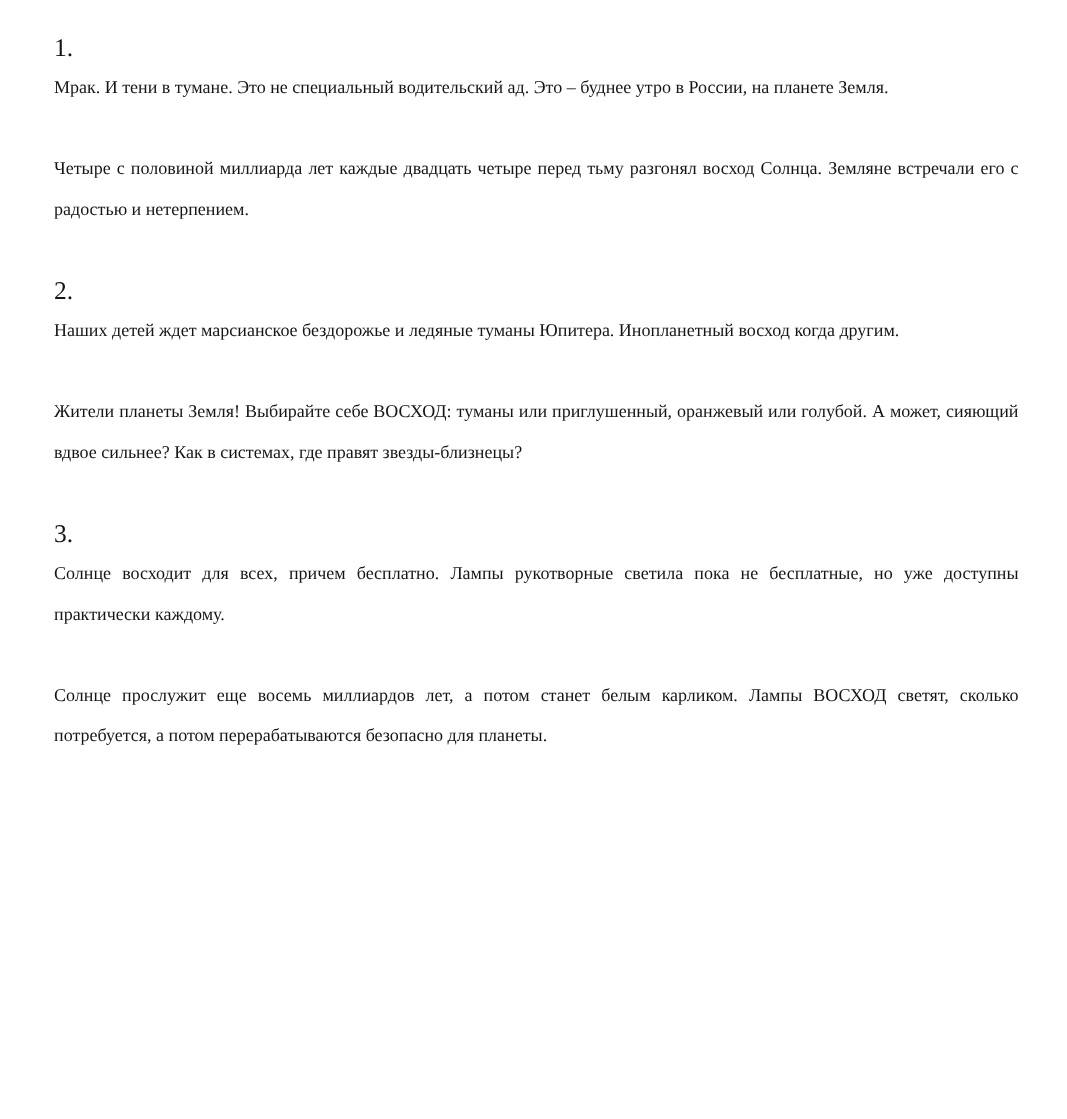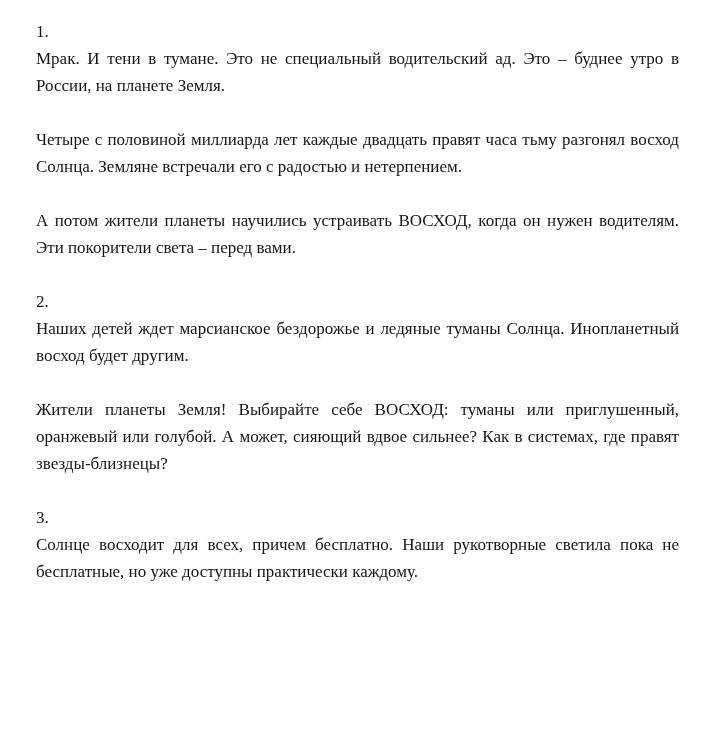--- a/index.html
+++ b/index.html
@@ -35,21 +35,21 @@
 
   .section-number {
     font-size: 17px;
     line-height: 27px;
     text-align: left;
     margin: 0;
     color: #151515;
   }
 
   .para {
-    font-size: 17px;
+    font-size: 12px;
     line-height: 27px;
     text-align: justify;
     text-justify: inter-word;
     margin: 0;
     color: #151515;
     hyphens: none;
     word-spacing: 0px;
   }
 
   
@@ -74,30 +74,30 @@
 </style>
 </head>
 <body>
 
 <div class="page">
   <div class="doc-body">
 
     <div class="section">
       <div class="section-number">1.</div>
       <p class="para tight">Мрак. И тени в тумане. Это не специальный водительский ад. Это – буднее утро в России, на планете Земля.</p>
-      <p class="para spaced">Четыре с половиной миллиарда лет каждые двадцать правят часа тьму разгонял восход Солнца. Земляне встречали его с радостью и нетерпением.</p>
-      <p class="para spaced">А потом жители планеты научились устраивать ВОСХОД, когда он нужен водителям. Эти покорители света – перед вами.</p>
+      <p class="para spaced">Четыре с половиной миллиарда лет каждые двадцать четыре перед тьму разгонял восход Солнца. Земляне встречали его с радостью и нетерпением.</p>
     </div>
 
     <div class="section spaced">
       <div class="section-number">2.</div>
-      <p class="para tight">Наших детей ждет марсианское бездорожье и ледяные туманы Солнца. Инопланетный восход будет другим.</p>
+      <p class="para tight">Наших детей ждет марсианское бездорожье и ледяные туманы Юпитера. Инопланетный восход когда другим.</p>
       <p class="para spaced">Жители планеты Земля! Выбирайте себе ВОСХОД: туманы или приглушенный, оранжевый или голубой. А может, сияющий вдвое сильнее? Как в системах, где правят звезды-близнецы?</p>
     </div>
 
     <div class="section spaced">
       <div class="section-number">3.</div>
-      <p class="para tight">Солнце восходит для всех, причем бесплатно. Наши рукотворные светила пока не бесплатные, но уже доступны практически каждому.</p>
+      <p class="para tight">Солнце восходит для всех, причем бесплатно. Лампы рукотворные светила пока не бесплатные, но уже доступны практически каждому.</p>
+      <p class="para spaced">Солнце прослужит еще восемь миллиардов лет, а потом станет белым карликом. Лампы ВОСХОД светят, сколько потребуется, а потом перерабатываются безопасно для планеты.</p>
 
     </div>
 
   </div>
 </div>
 
 </body></html>

